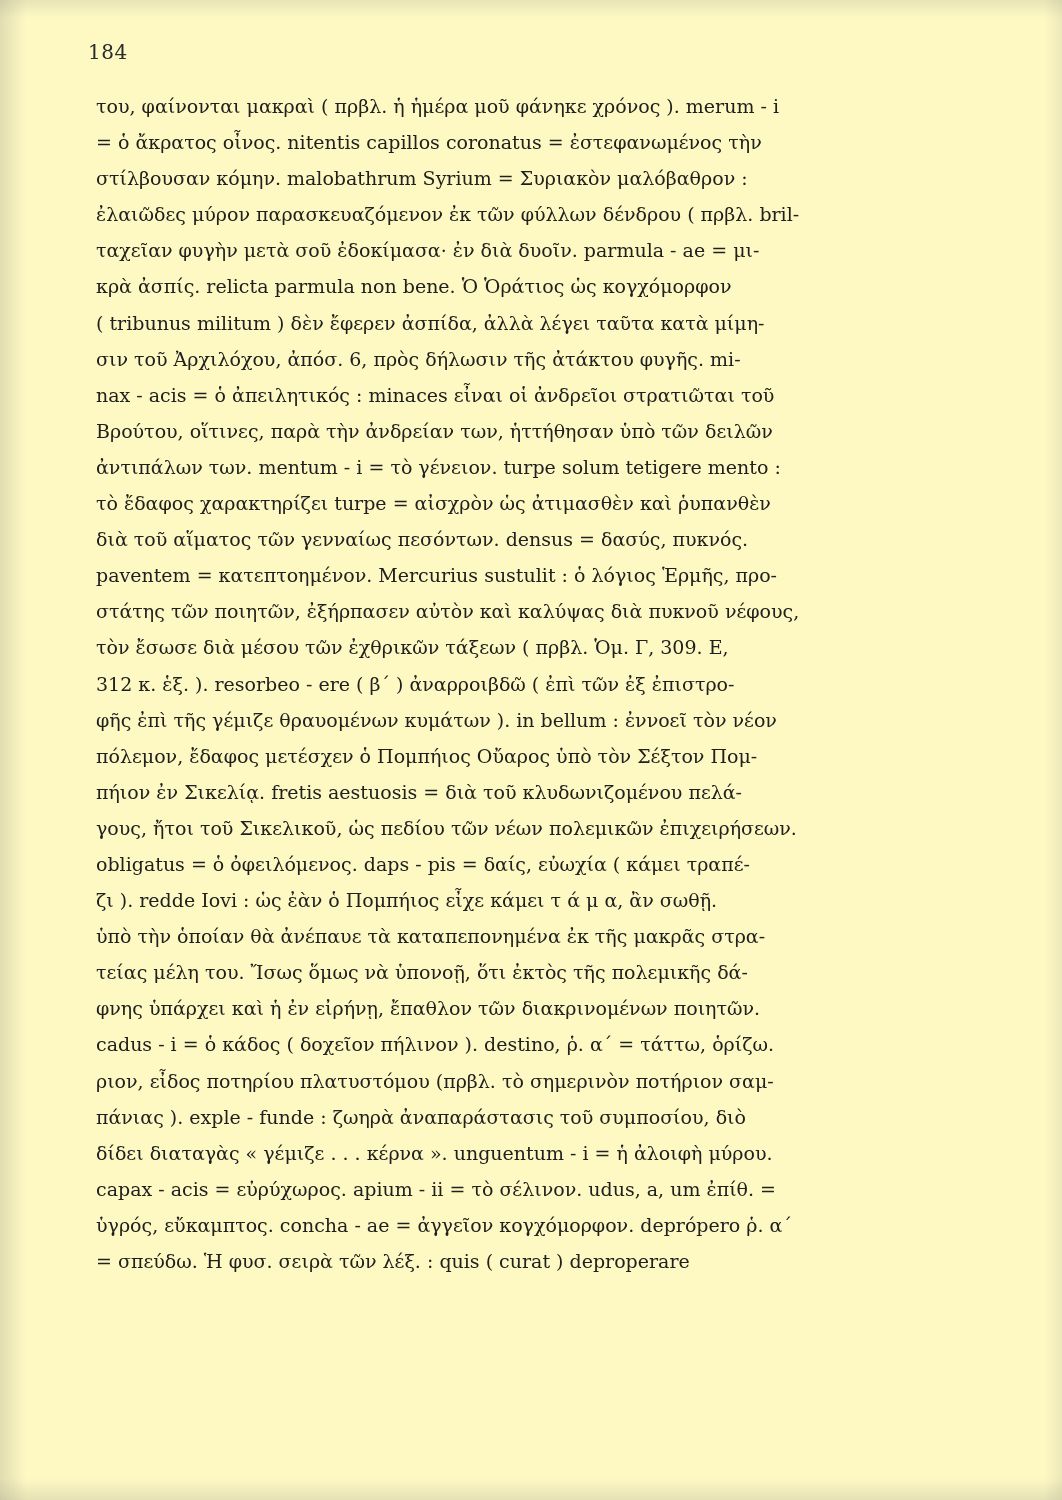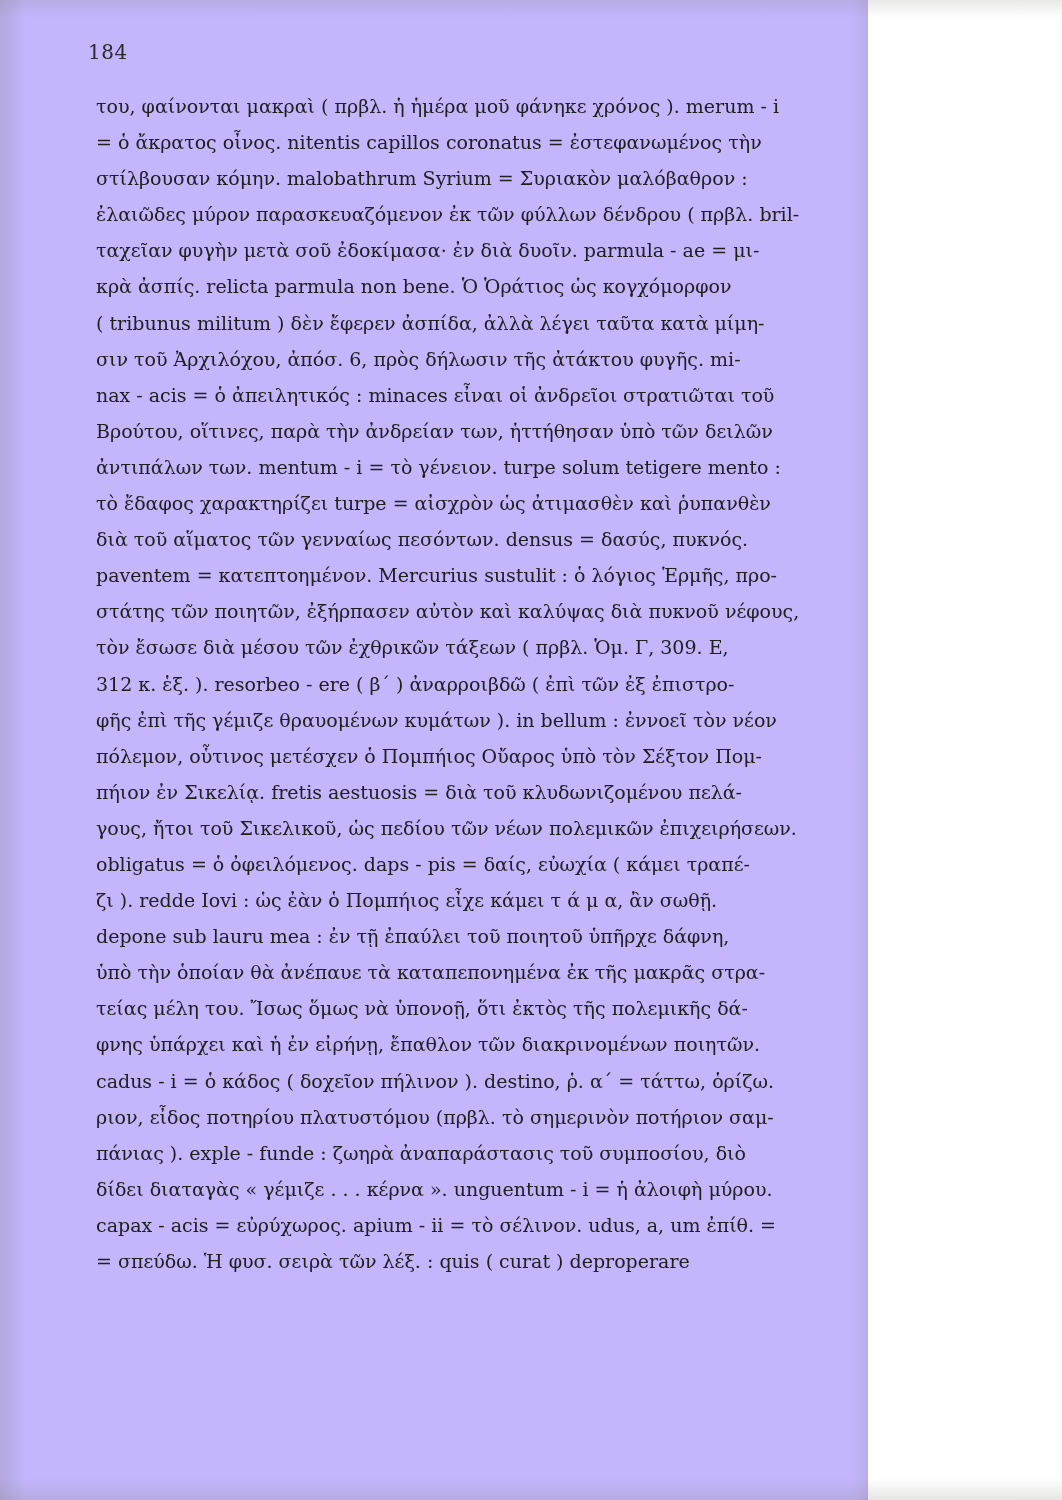--- a/index.html
+++ b/index.html
@@ -11,23 +11,23 @@
     width: 1062px;
     height: 1500px;
     font-family: "DejaVu Serif", serif;
     color: #1b1b1b;
     position: relative;
     overflow: hidden;
   }
   .page {
     position: absolute;
     left: 0; top: 0;
-    width: 868px;
+    width: 1062px;
     height: 1500px;
-    background: #c4b5fd;
+    background: #fef9c3;
   }
   .page-number {
     position: absolute;
     left: 88px;
     top: 40px;
     font-size: 20px;
     letter-spacing: 0.5px;
     color: #2b2b2b;
     font-family: "DejaVu Serif", serif;
   }
@@ -102,34 +102,34 @@
       <span class="ln">nax - acis = ὁ ἀπειλητικός : minaces εἶναι οἱ ἀνδρεῖοι στρατιῶται τοῦ</span>
       <span class="ln">Βρούτου, οἵτινες, παρὰ τὴν ἀνδρείαν των, ἡττήθησαν ὑπὸ τῶν δειλῶν</span>
       <span class="ln">ἀντιπάλων των. mentum - i = τὸ γένειον. turpe solum tetigere mento :</span>
       <span class="ln">τὸ ἔδαφος χαρακτηρίζει turpe = αἰσχρὸν ὡς ἀτιμασθὲν καὶ ῥυπανθὲν</span>
       <span class="ln">διὰ τοῦ αἵματος τῶν γενναίως πεσόντων. densus = δασύς, πυκνός.</span>
       <span class="ln">paventem = κατεπτοημένον. Mercurius sustulit : ὁ λόγιος Ἑρμῆς, προ-</span>
       <span class="ln">στάτης τῶν ποιητῶν, ἐξήρπασεν αὐτὸν καὶ καλύψας διὰ πυκνοῦ νέφους,</span>
       <span class="ln">τὸν ἔσωσε διὰ μέσου τῶν ἐχθρικῶν τάξεων ( πρβλ. Ὁμ. Γ, 309. Ε,</span>
       <span class="ln">312 κ. ἑξ. ). resorbeo - ere ( β΄ ) ἀναρροιβδῶ ( ἐπὶ τῶν ἐξ ἐπιστρο-</span>
       <span class="ln">φῆς ἐπὶ τῆς γέμιζε θραυομένων κυμάτων ). in bellum : ἐννοεῖ τὸν νέον</span>
-      <span class="ln">πόλεμον, οὗτινος μετέσχεν ὁ Πομπήιος Οὔαρος ὑπὸ τὸν Σέξτον Πομ-</span>
+      <span class="ln">πόλεμον, ἔδαφος μετέσχεν ὁ Πομπήιος Οὔαρος ὑπὸ τὸν Σέξτον Πομ-</span>
       <span class="ln">πήιον ἐν Σικελίᾳ. fretis aestuosis = διὰ τοῦ κλυδωνιζομένου πελά-</span>
       <span class="ln">γους, ἤτοι τοῦ Σικελικοῦ, ὡς πεδίου τῶν νέων πολεμικῶν ἐπιχειρήσεων.</span>
       <span class="ln">obligatus = ὁ ὀφειλόμενος. daps - pis = δαίς, εὐωχία ( κάμει τραπέ-</span>
       <span class="ln">ζι ). redde Iovi : ὡς ἐὰν ὁ Πομπήιος εἶχε κάμει τ ά μ α, ἂν σωθῇ.</span>
-      <span class="ln">depone sub lauru mea : ἐν τῇ ἐπαύλει τοῦ ποιητοῦ ὑπῆρχε δάφνη,</span>
       <span class="ln">ὑπὸ τὴν ὁποίαν θὰ ἀνέπαυε τὰ καταπεπονημένα ἐκ τῆς μακρᾶς στρα-</span>
       <span class="ln">τείας μέλη του. Ἴσως ὅμως νὰ ὑπονοῇ, ὅτι ἐκτὸς τῆς πολεμικῆς δά-</span>
       <span class="ln">φνης ὑπάρχει καὶ ἡ ἐν εἰρήνῃ, ἔπαθλον τῶν διακρινομένων ποιητῶν.</span>
       <span class="ln">cadus - i = ὁ κάδος ( δοχεῖον πήλινον ). destino, ῥ. α΄ = τάττω, ὁρίζω.</span>
       <span class="ln">ριον, εἶδος ποτηρίου πλατυστόμου (πρβλ. τὸ σημερινὸν ποτήριον σαμ-</span>
       <span class="ln">πάνιας ). exple - funde : ζωηρὰ ἀναπαράστασις τοῦ συμποσίου, διὸ</span>
       <span class="ln">δίδει διαταγὰς « γέμιζε . . . κέρνα ». unguentum - i = ἡ ἀλοιφὴ μύρου.</span>
       <span class="ln">capax - acis = εὐρύχωρος. apium - ii = τὸ σέλινον. udus, a, um ἐπίθ. =</span>
+      <span class="ln">ὑγρός, εὔκαμπτος. concha - ae = ἀγγεῖον κογχόμορφον. deprópero ῥ. α΄</span>
       <span class="ln">= σπεύδω. Ἡ φυσ. σειρὰ τῶν λέξ. : quis ( curat ) deproperare</span>
     </p>
   </div>
 
   <div class="edge-left"></div>
   <div class="edge-right"></div>
   <div class="edge-top"></div>
   <div class="edge-bottom"></div>
 </div>
 

